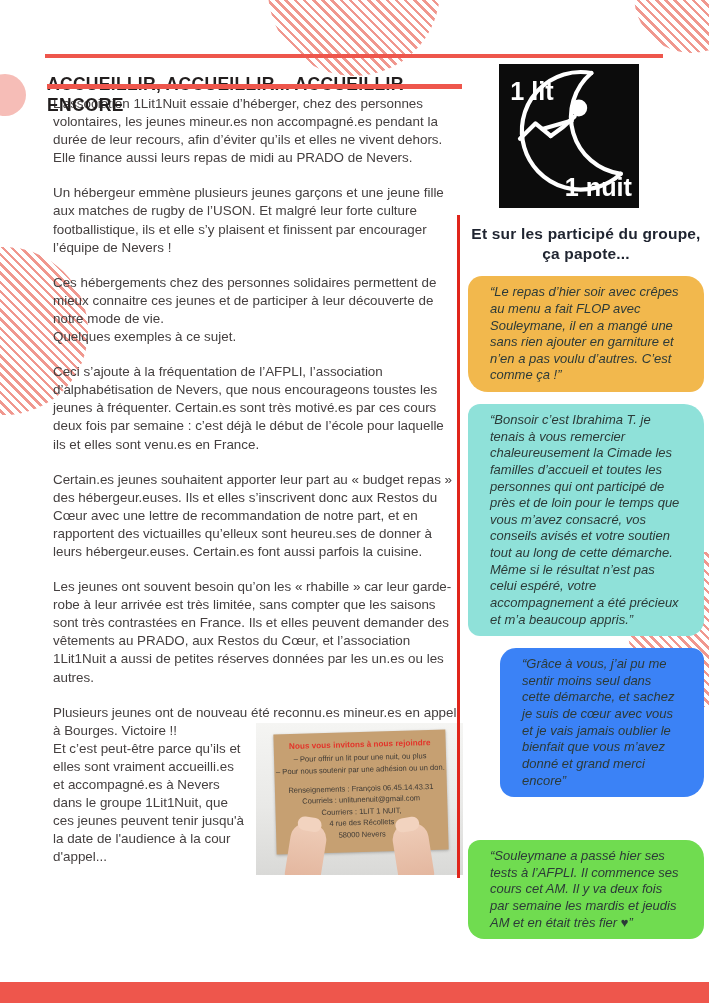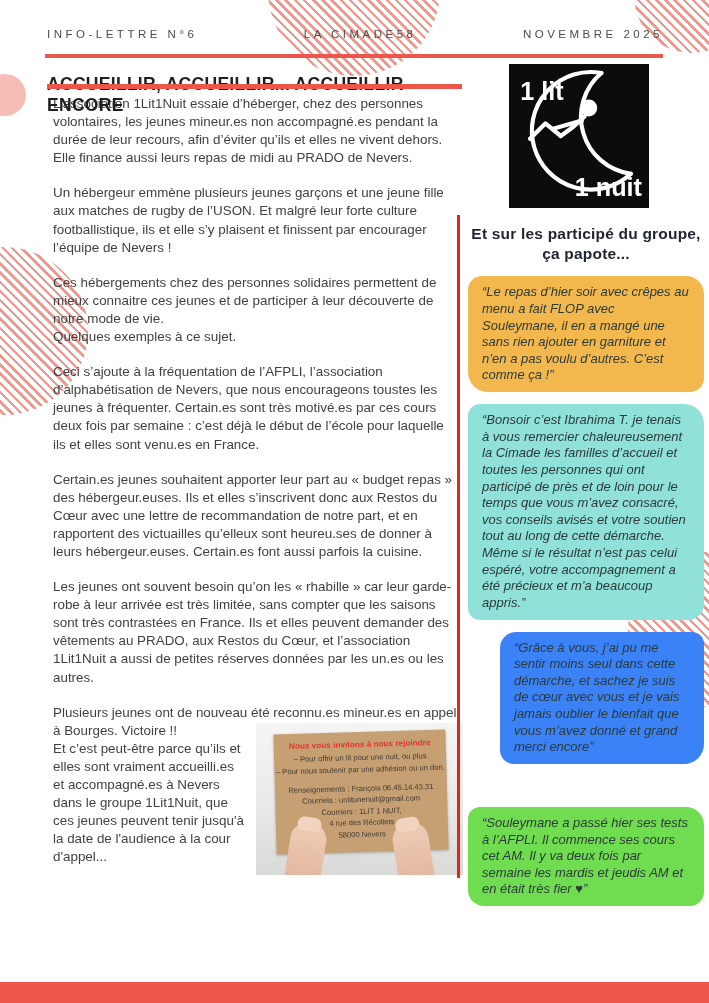--- a/index.html
+++ b/index.html
@@ -66,28 +66,28 @@
     content:"";position:absolute;top:-6px;left:5px;width:24px;height:14px;
     background:#f2d3bf;border-radius:7px;
   }
   .hand.l{left:32px;transform:rotate(9deg);}
   .hand.r{right:32px;transform:rotate(-9deg);}
   
   .divider{position:absolute;left:457px;top:215px;width:2.5px;height:663px;background:#e0251b;z-index:1;}
   
   .right-col{position:absolute;left:468px;top:64px;width:236px;z-index:1;}
   .logo{
-    position:relative;width:140px;height:144px;margin-left:41px;background:#0c0c0c;
+    position:relative;width:140px;height:144px;margin-left:31px;background:#0c0c0c;
   }
   .aside-heading{
     margin-top:16px;text-align:center;font-weight:bold;
     font-size:15.5px;line-height:1.3;color:#1f2430;letter-spacing:.2px;
   }
   .quote{
-    margin-top:12px;padding:8px 14px;border-radius:13px;
+    margin-top:12px;padding:8px 22px;border-radius:13px;
     font-style:italic;font-size:13px;line-height:1.28;color:#2c3a38;
     position:relative;z-index:1;
   }
   .q-orange{background:#f2b84d;border-radius:14px 18px 14px 20px;}
   .q-teal{background:#8fe1d9;border-radius:12px 20px 16px 12px;}
   .q-pink{background:#3b82f6;border-radius:16px 12px 20px 14px;margin-left:32px;}
   .q-green{background:#70dc50;border-radius:12px 18px 14px 16px;margin-top:43px;}
   
   .footer-bar{position:absolute;left:0;bottom:0;width:709px;height:21px;background:#ee564c;z-index:2;}
 </style>
@@ -95,25 +95,20 @@
 <body>
 
 <div class="page">
 
   <div class="stripes top-center"></div>
   <div class="stripes top-right"></div>
   <div class="stripes left-mid"></div>
   <div class="stripes right-mid"></div>
   <div class="pink-dot"></div>
 
-  <div class="masthead">
-    <span>INFO-LETTRE  N°6</span>
-    <span>LA CIMADE58</span>
-    <span>NOVEMBRE 2025</span>
-  </div>
   <div class="rule-top"></div>
 
   <h1 class="article-title">ACCUEILLIR, ACCUEILLIR... ACCUEILLIR ENCORE</h1>
   <div class="title-underline"></div>
 
   <div class="left-col">
     <p>L’association 1Lit1Nuit essaie d’héberger, chez des personnes volontaires, les jeunes mineur.es non accompagné.es pendant la durée de leur recours, afin d’éviter qu’ils et elles ne vivent dehors. Elle finance aussi leurs repas de midi au PRADO de Nevers.</p>
     <p>Un hébergeur emmène plusieurs jeunes garçons et une jeune fille aux matches de rugby de l’USON. Et malgré leur forte culture footballistique, ils et elle s’y plaisent et finissent par encourager l’équipe de Nevers !</p>
     <p>Ces hébergements chez des personnes solidaires permettent de mieux connaitre ces jeunes et de participer à leur découverte de notre mode de vie.
 Quelques exemples à ce sujet.</p>

